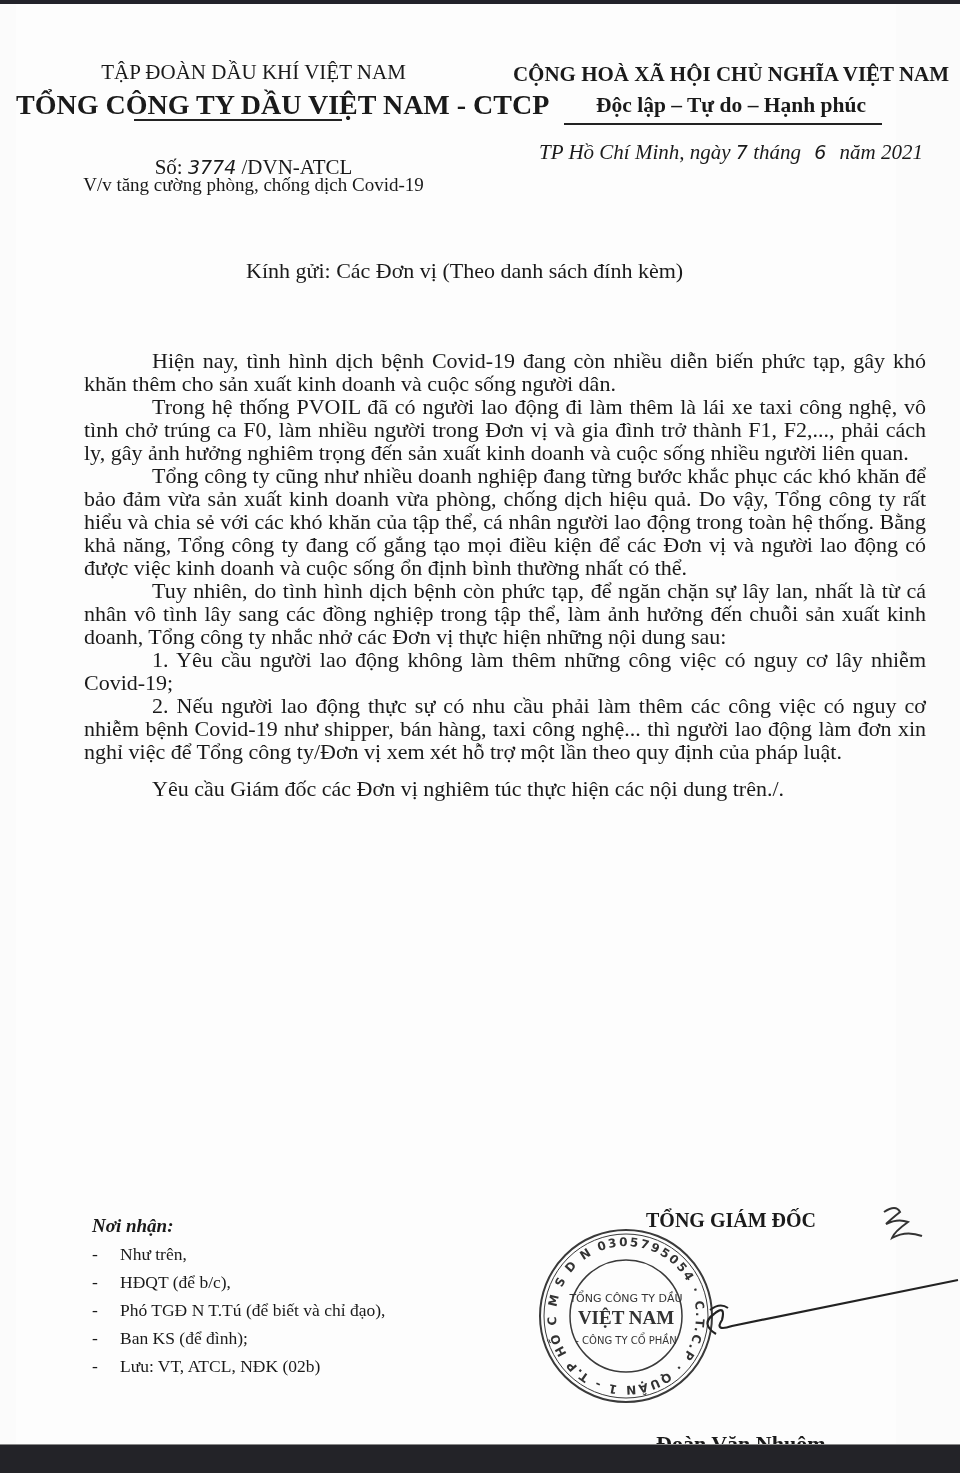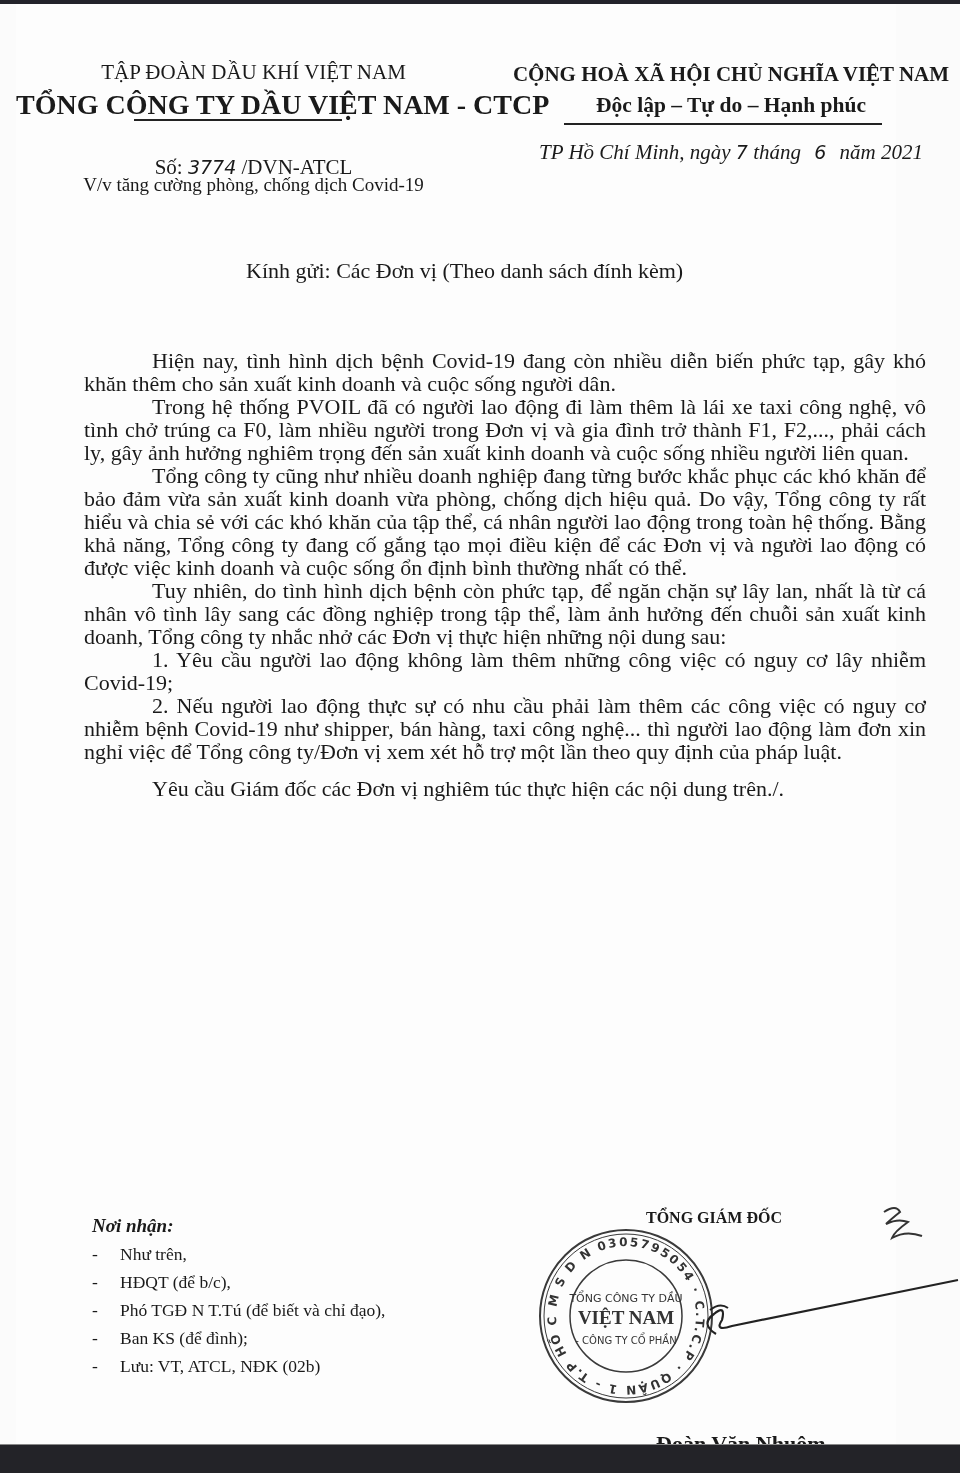--- a/index.html
+++ b/index.html
@@ -16,21 +16,21 @@
   .ital { font-style:italic; }
   .ul { position:absolute; height:1.5px; background:#222; }
   .hand { font-family:"DejaVu Sans",sans-serif; font-style:italic; font-size:19px; }
   .body-text { position:absolute; left:68px; width:842px; font-size:22px; line-height:23px;
                text-align:justify; text-align-last:left; }
   .body-text p { margin:0; text-indent:68px; }
   .recipients { position:absolute; left:76px; top:1208px; font-size:17.5px; line-height:28px; }
   .recipients .title { font-weight:bold; font-style:italic; font-size:19px; }
   .recipients .item { display:flex; }
   .recipients .dash { width:28px; }
-  .sign-title { position:absolute; left:630px; top:1205px; font-size:16px; font-weight:bold; }
+  .sign-title { position:absolute; left:630px; top:1205px; font-size:20px; font-weight:bold; }
   .signer { position:absolute; left:640px; top:1427px; font-size:22px; font-weight:bold; }
   .stamp { position:absolute; left:520px; top:1222px; width:180px; height:180px; }
 </style>
 </head>
 <body>
 
 <div class="topbar"></div>
 
 <div class="page">
 

